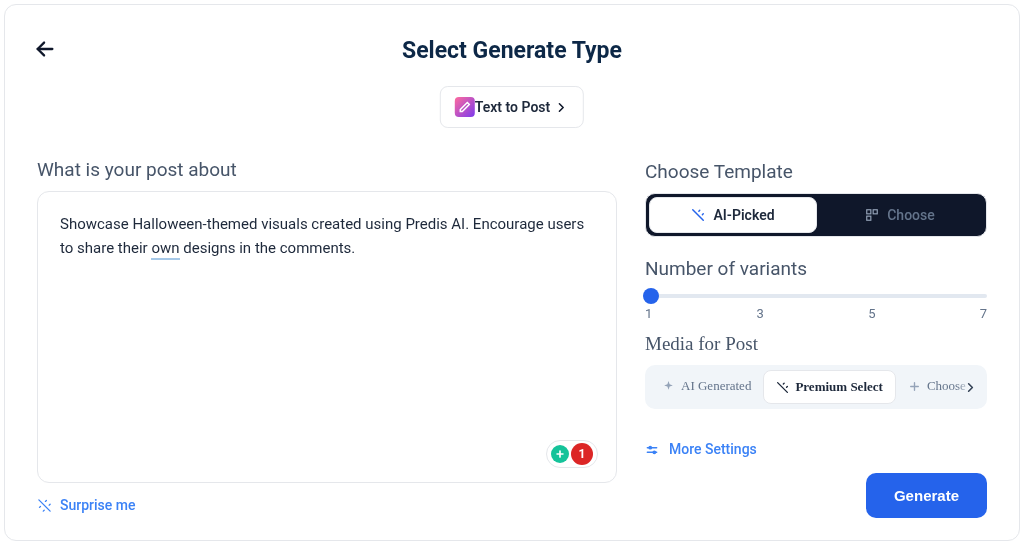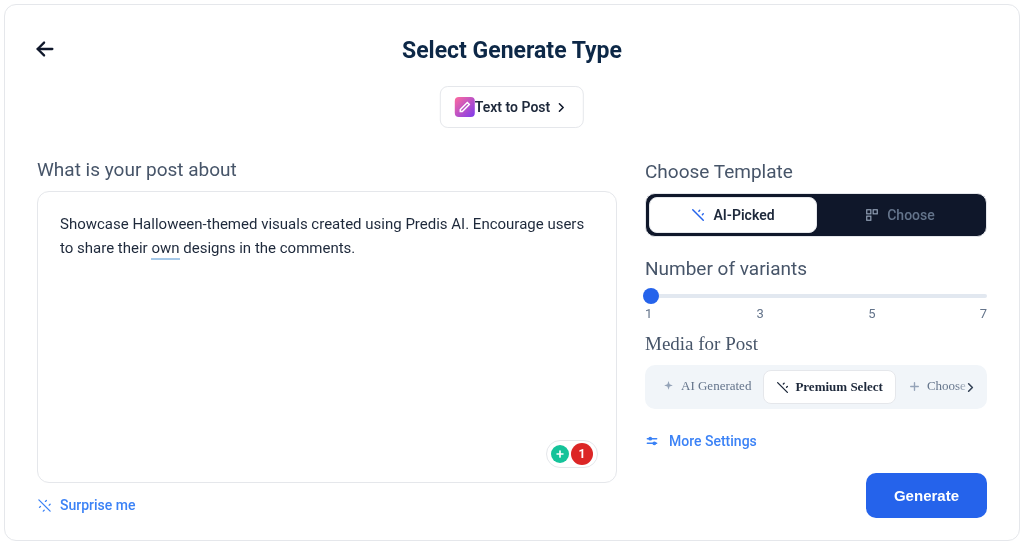--- a/index.html
+++ b/index.html
@@ -244,26 +244,26 @@
       height: 34px;
       background: linear-gradient(90deg, rgba(241,245,249,0), #f1f5f9 60%);
       display: flex;
       align-items: center;
       justify-content: flex-end;
       padding-right: 6px;
       cursor: pointer;
       color: #334155;
     }
     .more-settings {
-      margin-top: 24px;
+      margin-top: 32px;
       color: #3b82f6;
       font-weight: 500;
       font-size: 14px;
       display: flex;
-      align-items: center;
+      align-items: flex-end;
       gap: 10px;
       cursor: pointer;
     }
     .generate-btn {
       position: absolute;
       right: 32px;
       bottom: 22px;
       background: #2563eb;
       color: #fff;
       font-weight: 600;

